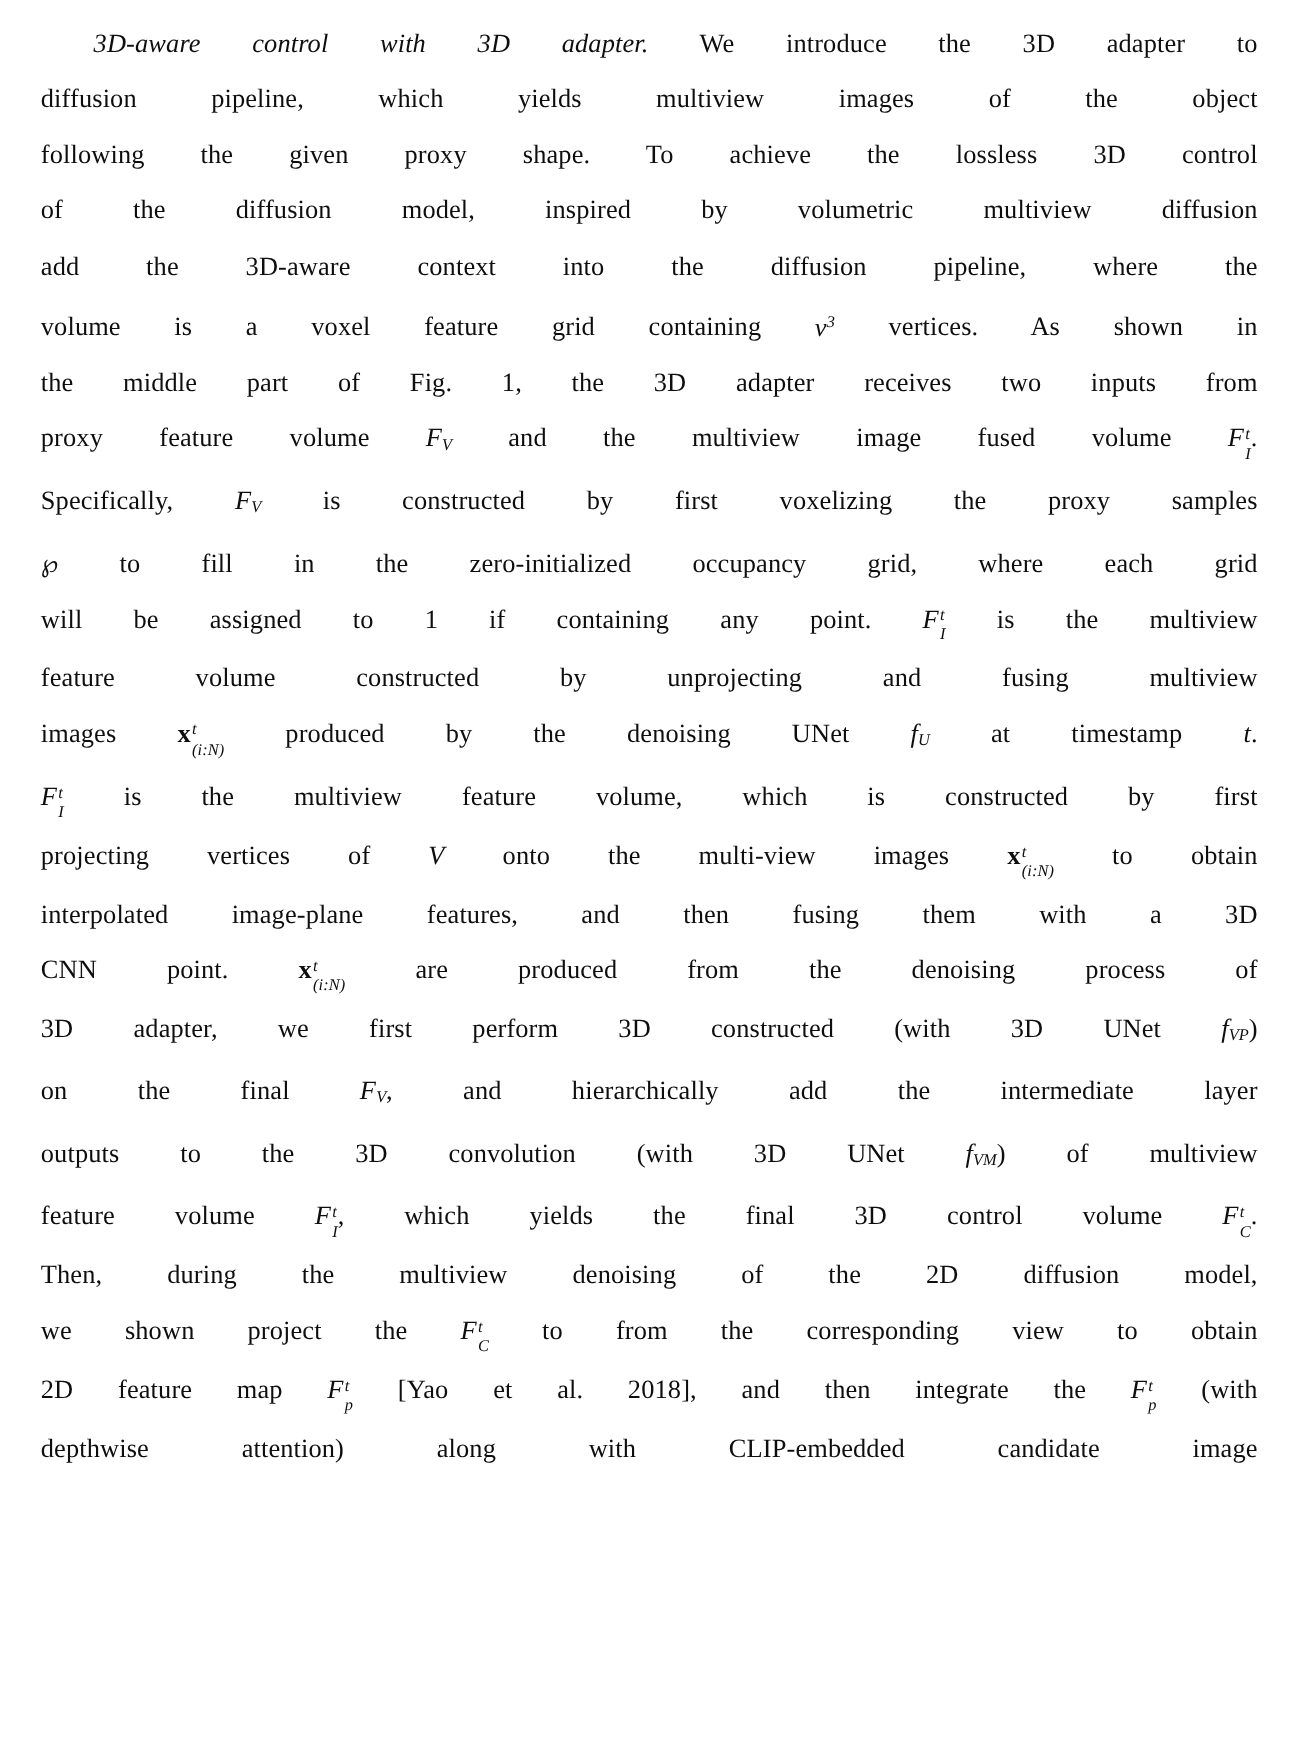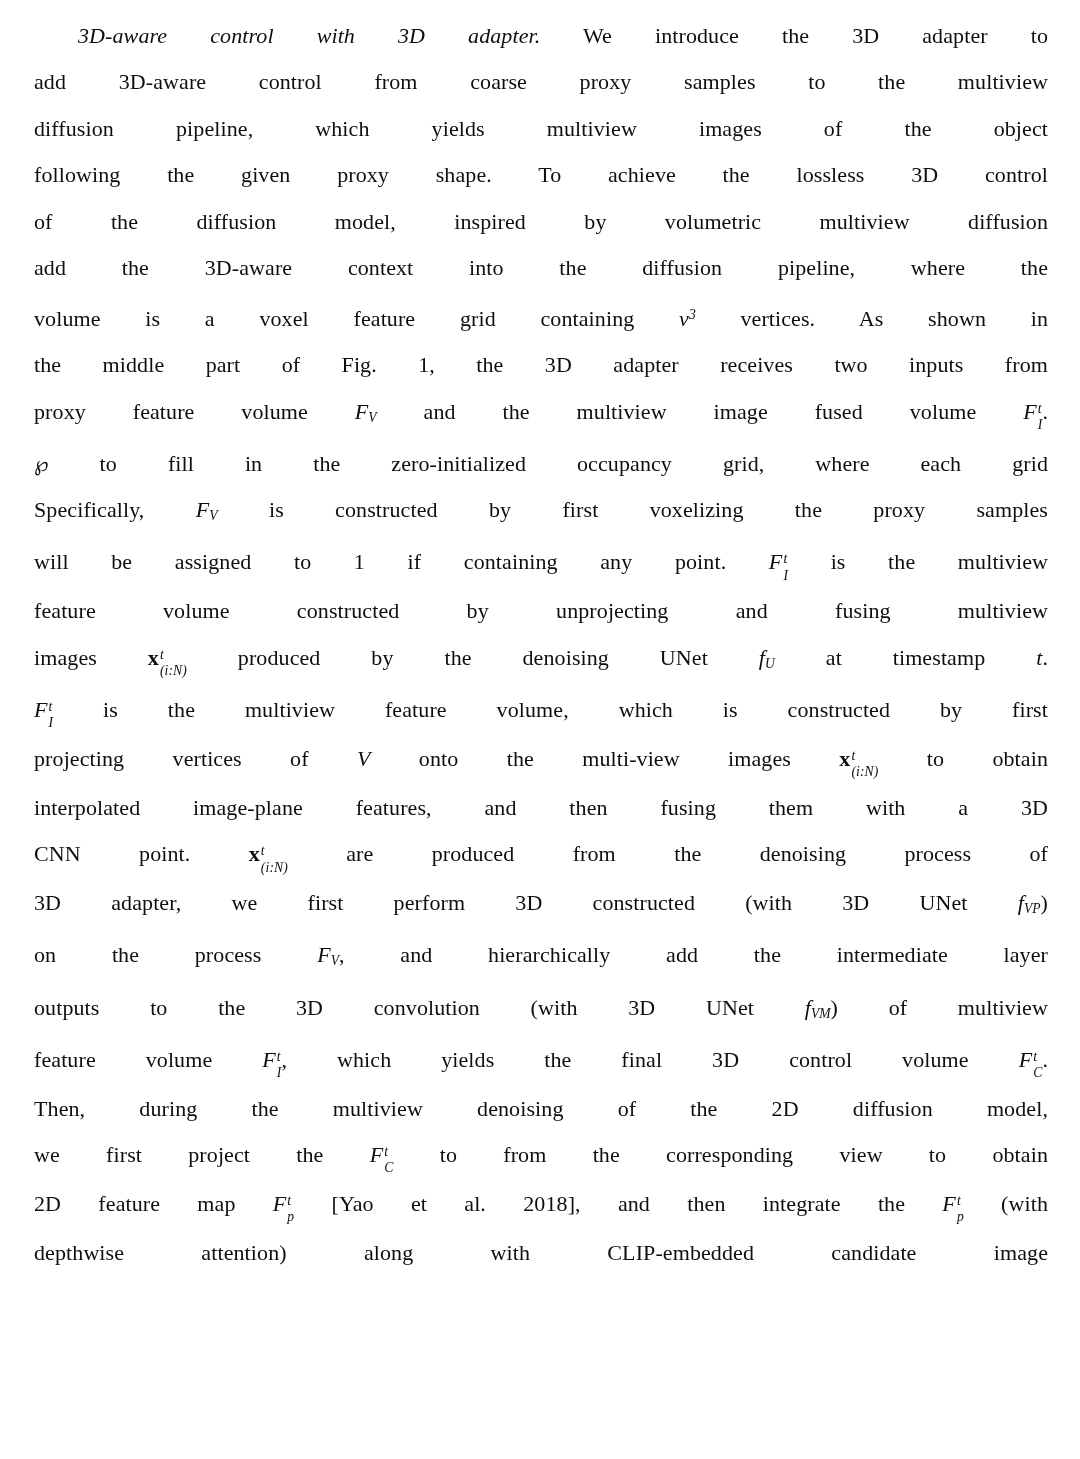--- a/index.html
+++ b/index.html
@@ -39,36 +39,35 @@
     margin-left:1px;
   }
   .m .stack .srow-sup{ margin-bottom:0.2em; }
 </style>
 </head>
 <body style="--paper: #ffffff; --ink: #0e0e0e;">
 
 <div class="page">
   <div id="paragraph">
       <div class="line indent"><span class="it">3D-aware control with 3D adapter.</span><span> We introduce the 3D adapter to</span></div>
-      <div class="line"><span>add 3D-aware control from coarse proxy samples to the multiview</span></div>
       <div class="line"><span>diffusion pipeline, which yields multiview images of the object</span></div>
       <div class="line"><span>following the given proxy shape. To achieve the lossless 3D control</span></div>
       <div class="line"><span>of the diffusion model, inspired by volumetric multiview diffusion</span></div>
       <div class="line"><span>add the 3D-aware context into the diffusion pipeline, where the</span></div>
       <div class="line"><span>volume is a voxel feature grid containing </span><span class="it">v<span class="sup1">3</span></span><span> vertices. As shown in</span></div>
       <div class="line"><span>the middle part of Fig. 1, the 3D adapter receives two inputs from</span></div>
       <div class="line"><span>proxy feature volume </span><span class="it">F<span class="sub1 it">V</span></span><span> and the multiview image fused volume </span><span class="m">
           <span class="it">F</span>
           <span class="stack">
             <span class="srow-sup it">t</span>
             <span class="srow-sub it">I</span>
           </span>
         </span><span>.</span></div>
+      <div class="line"><span>Specifically, </span><span class="it">F<span class="sub1 it">V</span></span><span> is constructed by first voxelizing the proxy samples</span></div>
       <div class="line"><span class="scr">℘</span><span> to fill in the zero-initialized occupancy grid, where each grid</span></div>
-      <div class="line"><span>Specifically, </span><span class="it">F<span class="sub1 it">V</span></span><span> is constructed by first voxelizing the proxy samples</span></div>
       <div class="line"><span>will be assigned to 1 if containing any point. </span><span class="m">
           <span class="it">F</span>
           <span class="stack">
             <span class="srow-sup it">t</span>
             <span class="srow-sub it">I</span>
           </span>
         </span><span> is the multiview</span></div>
       <div class="line"><span>feature volume constructed by unprojecting and fusing multiview</span></div>
       <div class="line"><span>images </span><span class="m">
           <span class="bf">x</span>
@@ -93,37 +92,37 @@
         </span><span> to obtain</span></div>
       <div class="line"><span>interpolated image-plane features, and then fusing them with a 3D</span></div>
       <div class="line"><span>CNN point. </span><span class="m">
           <span class="bf">x</span>
           <span class="stack">
             <span class="srow-sup it">t</span>
             <span class="srow-sub it">(i:N)</span>
           </span>
         </span><span> are produced from the denoising process of</span></div>
       <div class="line"><span>3D adapter, we first perform 3D constructed (with 3D UNet </span><span class="it">f<span class="sub1">VP</span></span><span>)</span></div>
-      <div class="line"><span>on the process </span><span class="it">F<span class="sub1 it">V</span></span><span>, and hierarchically add the intermediate layer</span></div>
+      <div class="line"><span>on the final </span><span class="it">F<span class="sub1 it">V</span></span><span>, and hierarchically add the intermediate layer</span></div>
       <div class="line"><span>outputs to the 3D convolution (with 3D UNet </span><span class="it">f<span class="sub1">VM</span></span><span>) of multiview</span></div>
       <div class="line"><span>feature volume </span><span class="m">
           <span class="it">F</span>
           <span class="stack">
             <span class="srow-sup it">t</span>
             <span class="srow-sub it">I</span>
           </span>
         </span><span>, which yields the final 3D control volume </span><span class="m">
           <span class="it">F</span>
           <span class="stack">
             <span class="srow-sup it">t</span>
             <span class="srow-sub it">C</span>
           </span>
         </span><span>.</span></div>
       <div class="line"><span>Then, during the multiview denoising of the 2D diffusion model,</span></div>
-      <div class="line"><span>we first project the </span><span class="m">
+      <div class="line"><span>we shown project the </span><span class="m">
           <span class="it">F</span>
           <span class="stack">
             <span class="srow-sup it">t</span>
             <span class="srow-sub it">C</span>
           </span>
         </span><span> to from the corresponding view to obtain</span></div>
       <div class="line"><span>2D feature map </span><span class="m">
           <span class="it">F</span>
           <span class="stack">
             <span class="srow-sup it">t</span>

